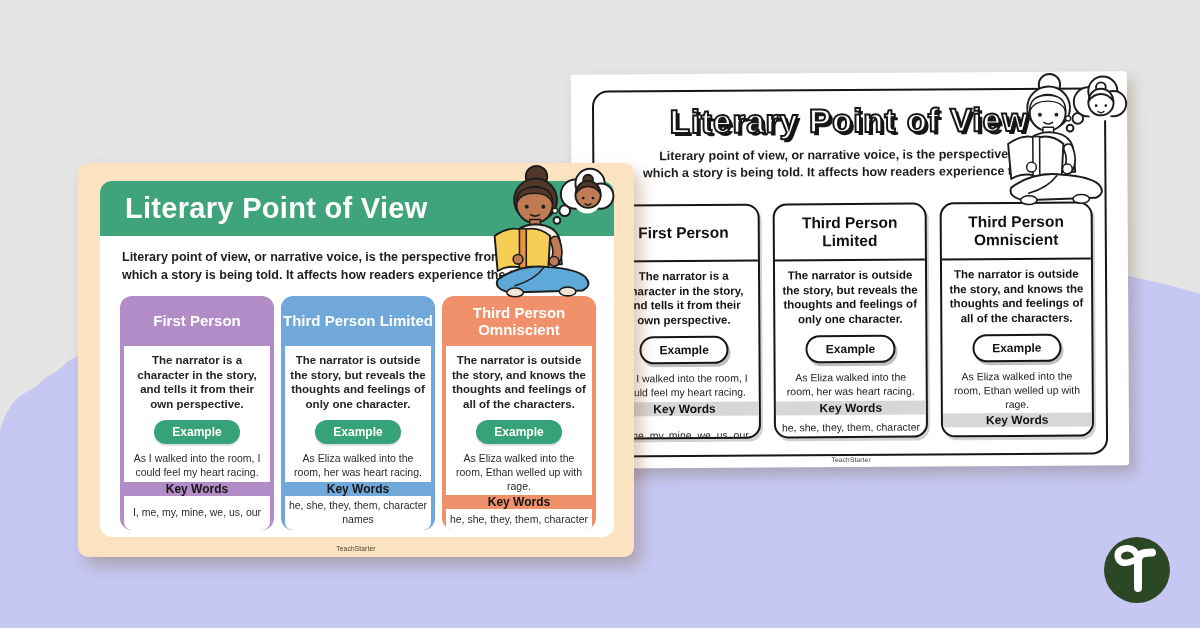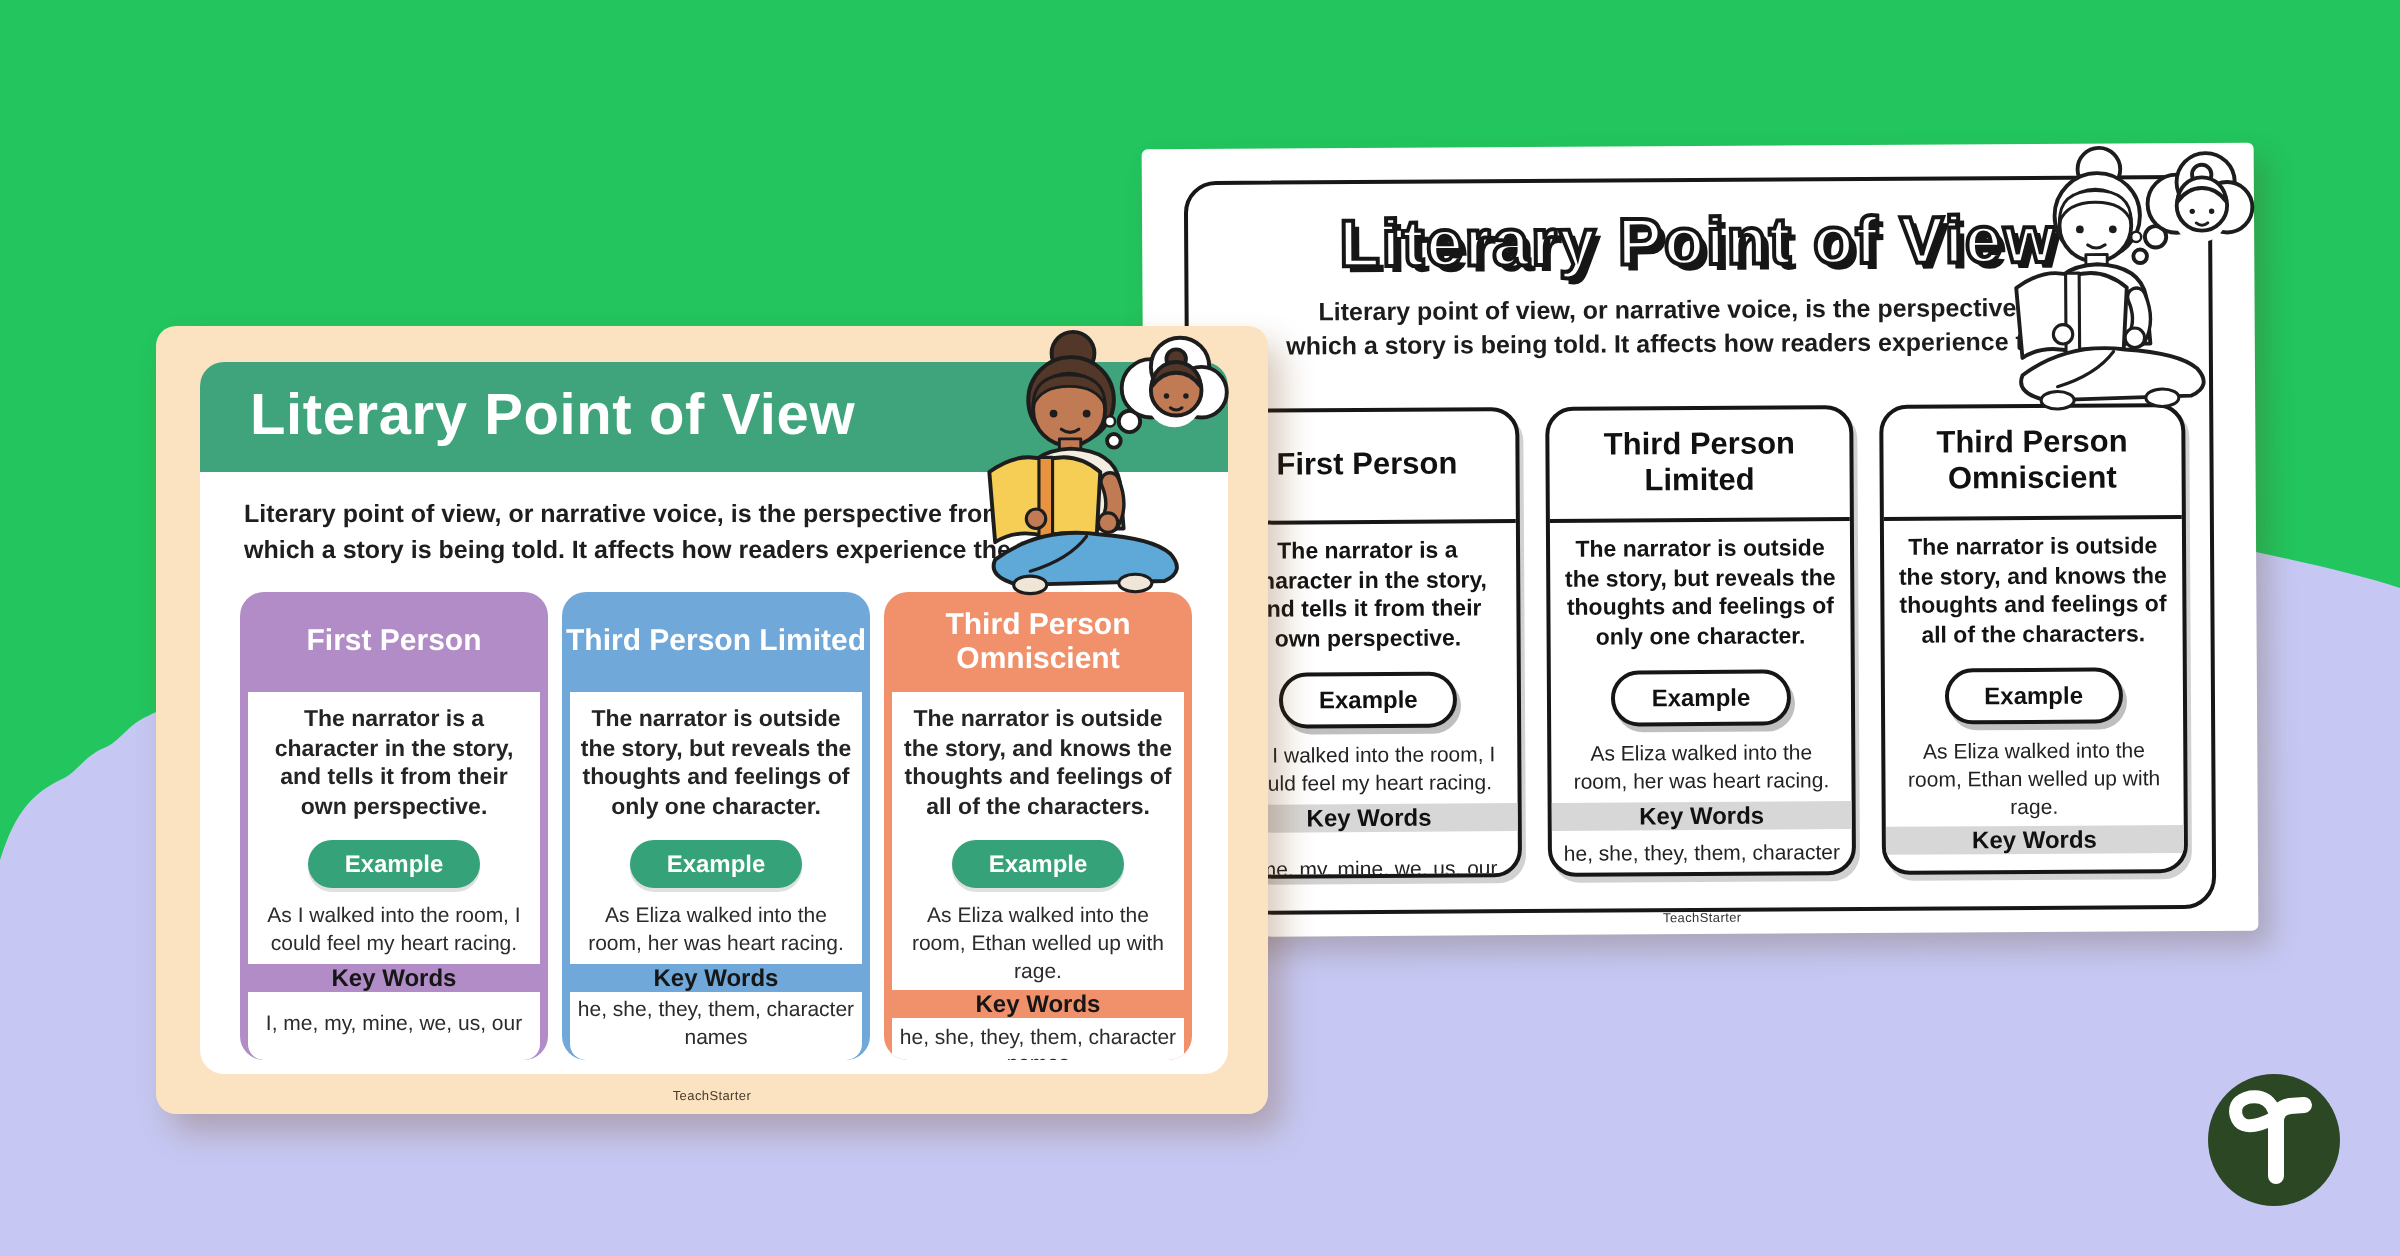--- a/index.html
+++ b/index.html
@@ -1,18 +1,18 @@
 <!DOCTYPE html>
 <html><head>
 <meta charset="utf-8">
 <style>
   html,body{margin:0;padding:0;}
   .stage{
     position:relative; width:1200px; height:628px; overflow:hidden;
-    background:#22c55e;
+    background:#e5e5e5;
     font-family:"Liberation Sans", sans-serif;
   }
   .blob{position:absolute; left:0; top:0; width:1200px; height:628px; display:block;}
 
   
   .card{position:absolute;}
 
   
   .back-card{
     left:572px; top:73px; width:556px; height:394px;

